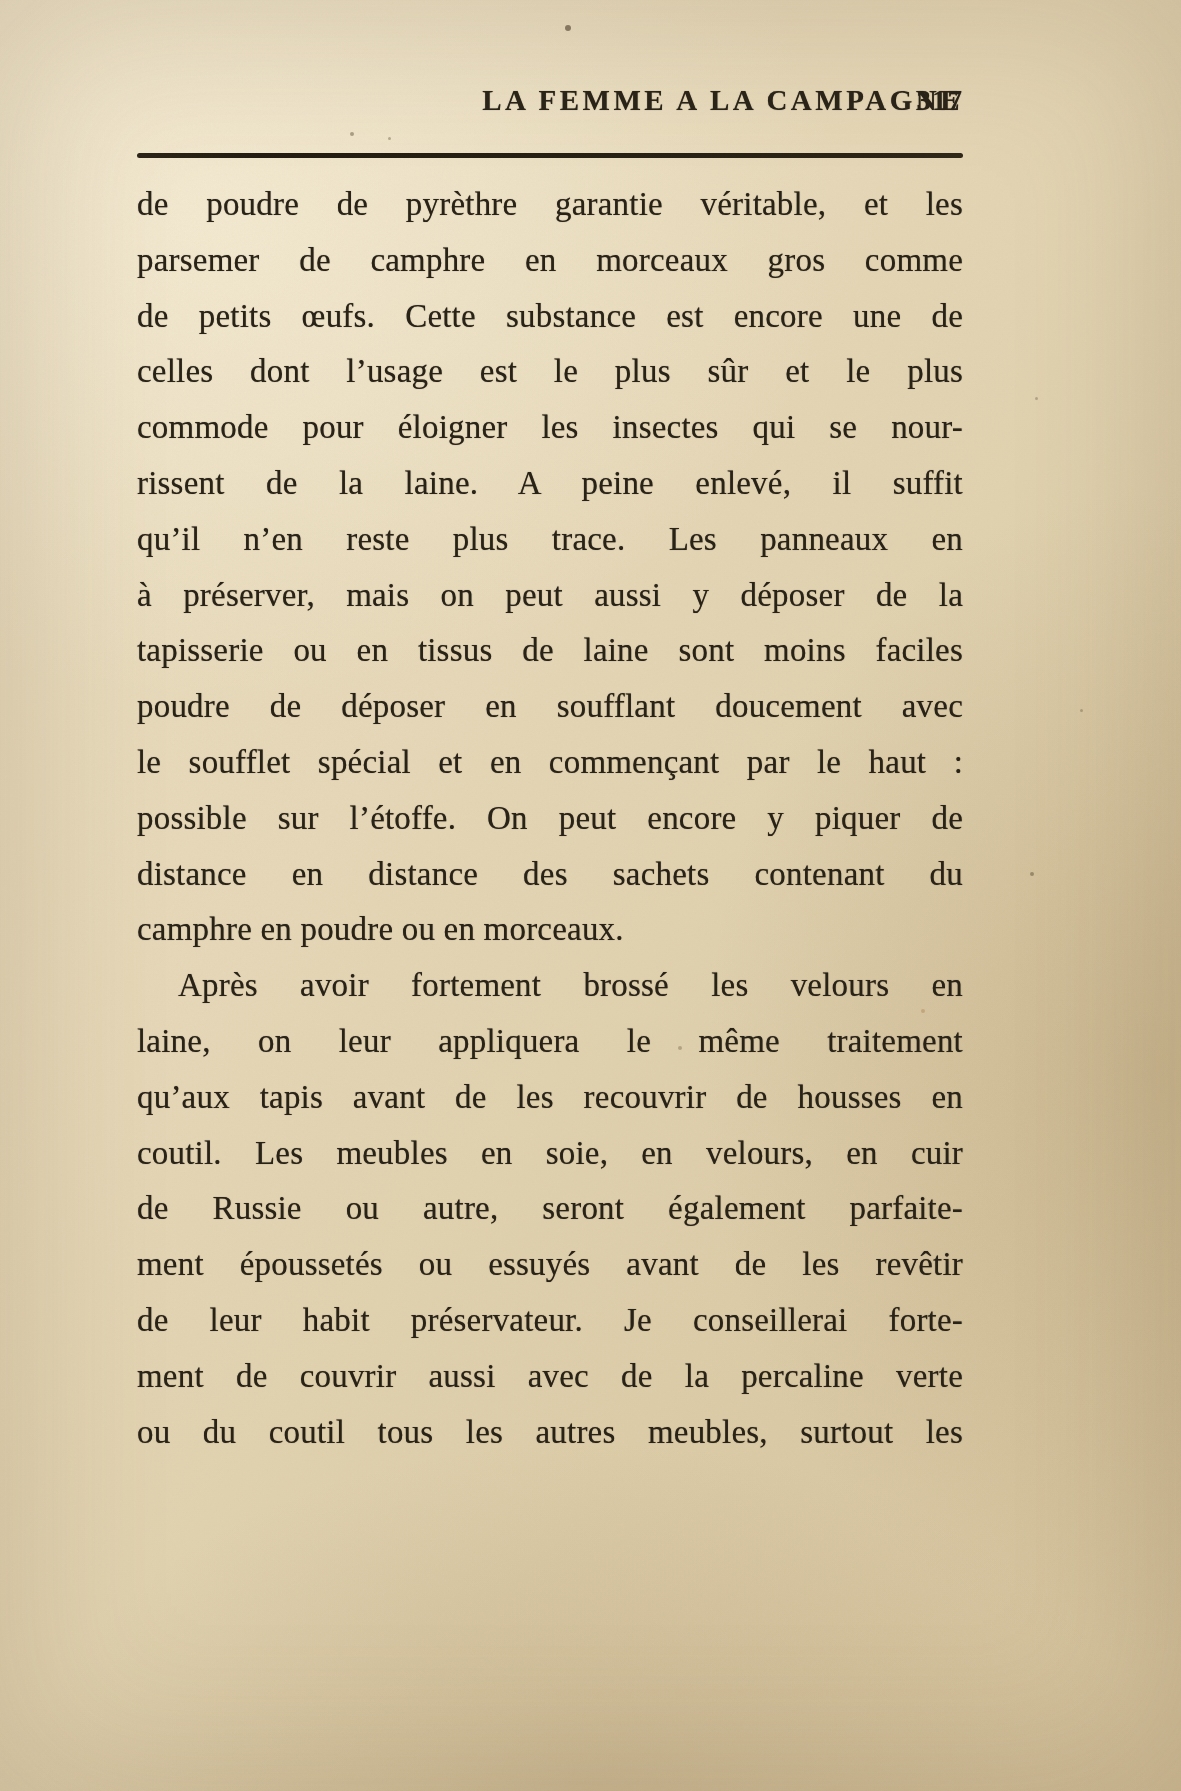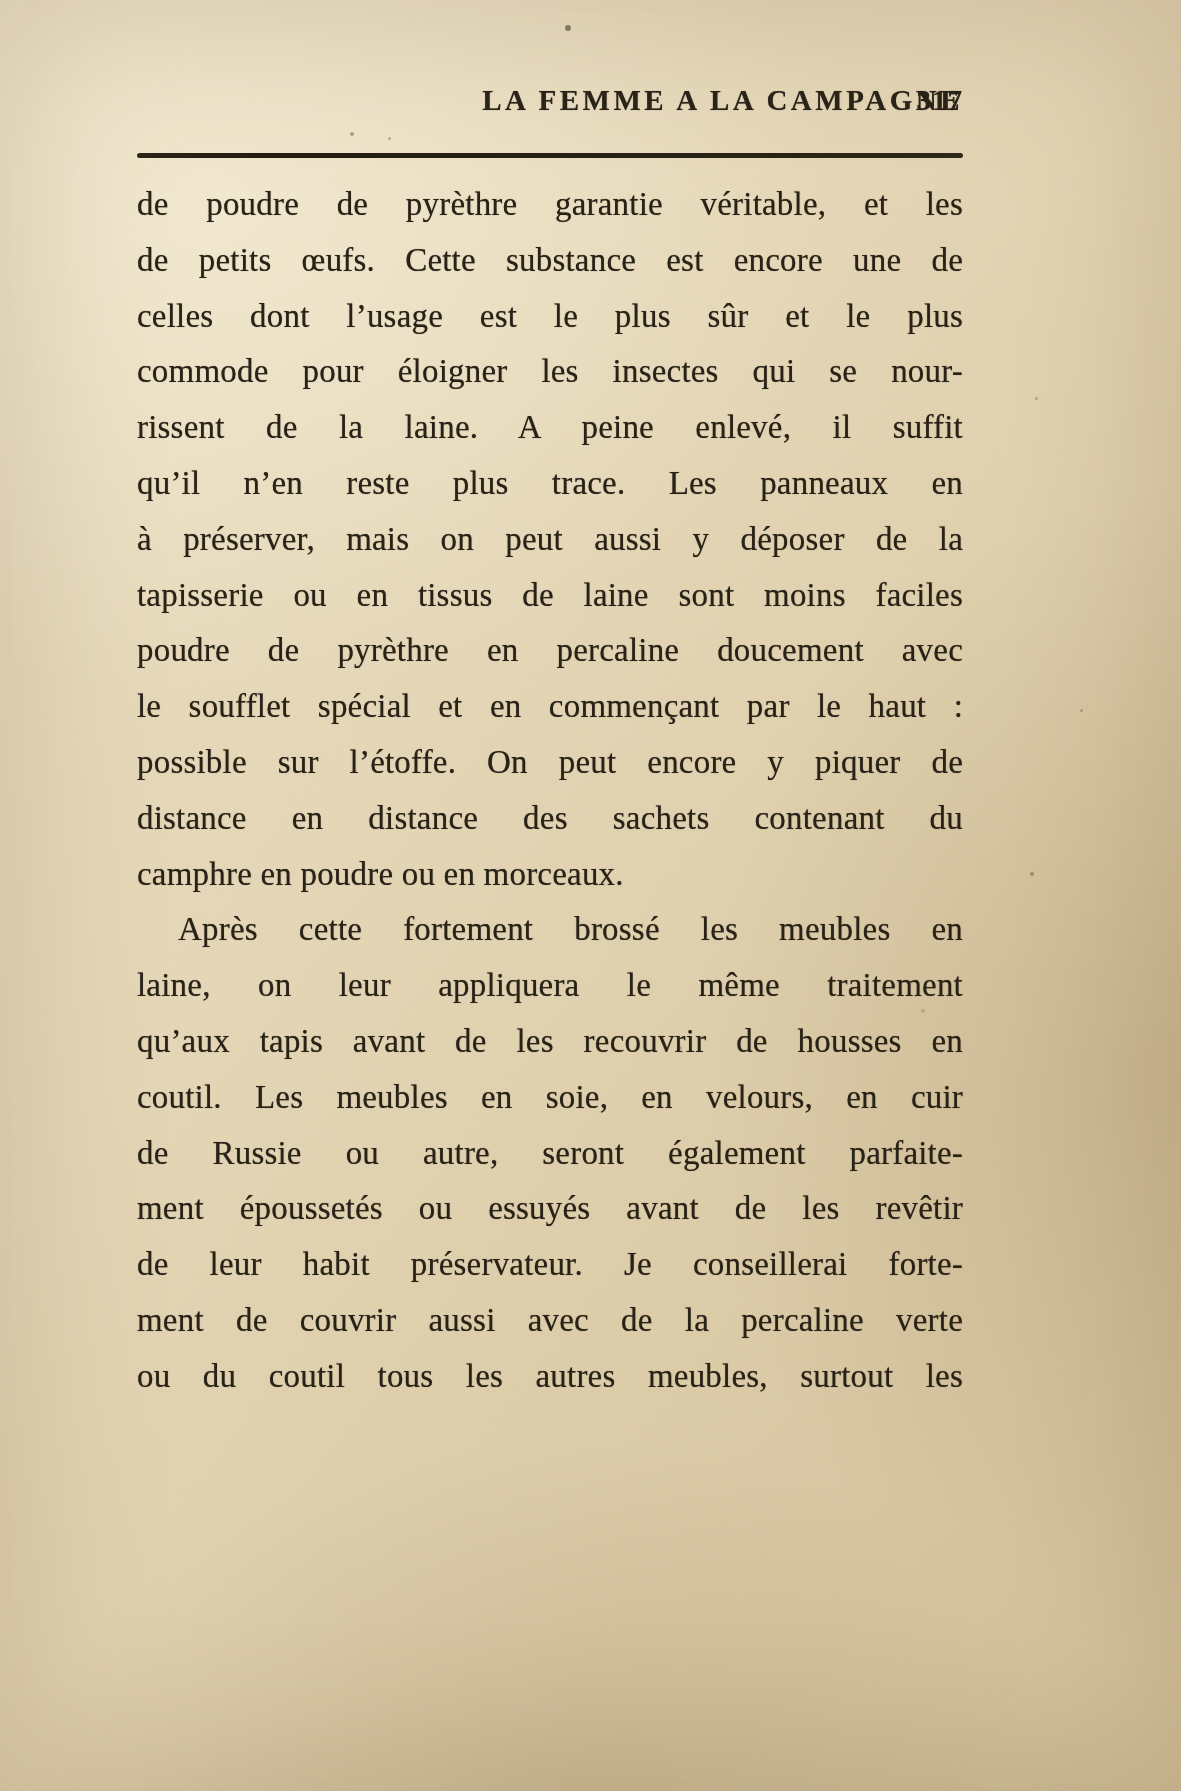--- a/index.html
+++ b/index.html
@@ -121,33 +121,34 @@
 
   <div class="header-row">
     <div class="running-title">LA FEMME A LA CAMPAGNE</div>
     <div class="page-number">317</div>
   </div>
 
   <div class="header-rule"></div>
 
   <div class="text-block">
       <div class="line">de poudre de pyrèthre garantie véritable, et les</div>
+      <div class="line">parsemer de camphre  en morceaux gros comme</div>
       <div class="line">de petits œufs. Cette substance est encore une de</div>
       <div class="line">celles dont  l’usage  est  le plus  sûr  et  le  plus</div>
       <div class="line">commode pour  éloigner les insectes qui se nour-</div>
       <div class="line">rissent  de  la  laine.  A  peine  enlevé,  il  suffit</div>
       <div class="line">qu’il  n’en  reste  plus   trace.  Les  panneaux  en</div>
       <div class="line">à préserver,  mais on  peut aussi y déposer de la</div>
       <div class="line">tapisserie ou en tissus de laine sont moins faciles</div>
-      <div class="line">poudre  de pyrèthre  en  percaline doucement avec</div>
+      <div class="line">poudre  de déposer  en  soufflant doucement avec</div>
       <div class="line">le soufflet spécial et en commençant par le haut :</div>
       <div class="line">possible  sur  l’étoffe.  On peut encore y piquer de</div>
       <div class="line">distance  en  distance  des  sachets  contenant  du</div>
       <div class="line no-justify">camphre en poudre ou en morceaux.</div>
-      <div class="line indent">Après  cette  fortement  brossé  les  meubles  en</div>
+      <div class="line indent">Après  avoir  fortement  brossé  les  velours  en</div>
       <div class="line">laine,  on   leur   appliquera   le   même   traitement</div>
       <div class="line">qu’aux tapis avant de les recouvrir de housses en</div>
       <div class="line">coutil.  Les  meubles  en  soie,  en velours,  en  cuir</div>
       <div class="line">de  Russie   ou   autre,  seront   également  parfaite-</div>
       <div class="line">ment époussetés ou  essuyés  avant  de  les  revêtir</div>
       <div class="line">de  leur  habit  préservateur.  Je  conseillerai  forte-</div>
       <div class="line">ment  de couvrir  aussi  avec  de  la  percaline  verte</div>
       <div class="line">ou du coutil tous les autres meubles, surtout les</div>
     </div>
 

